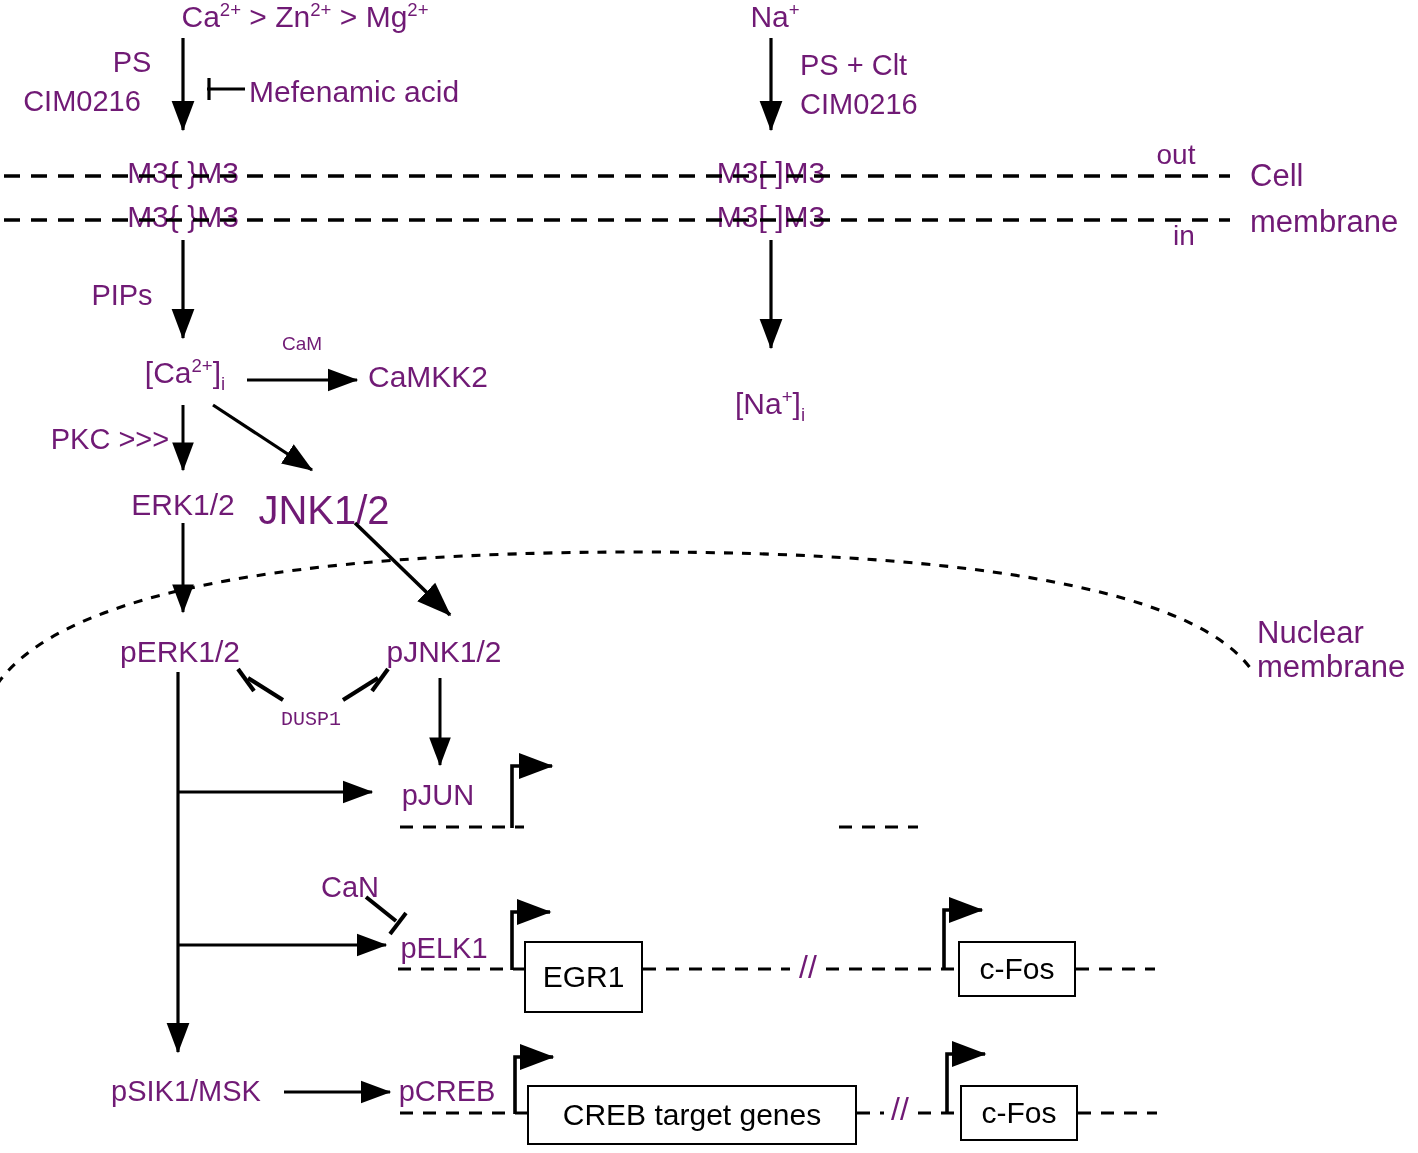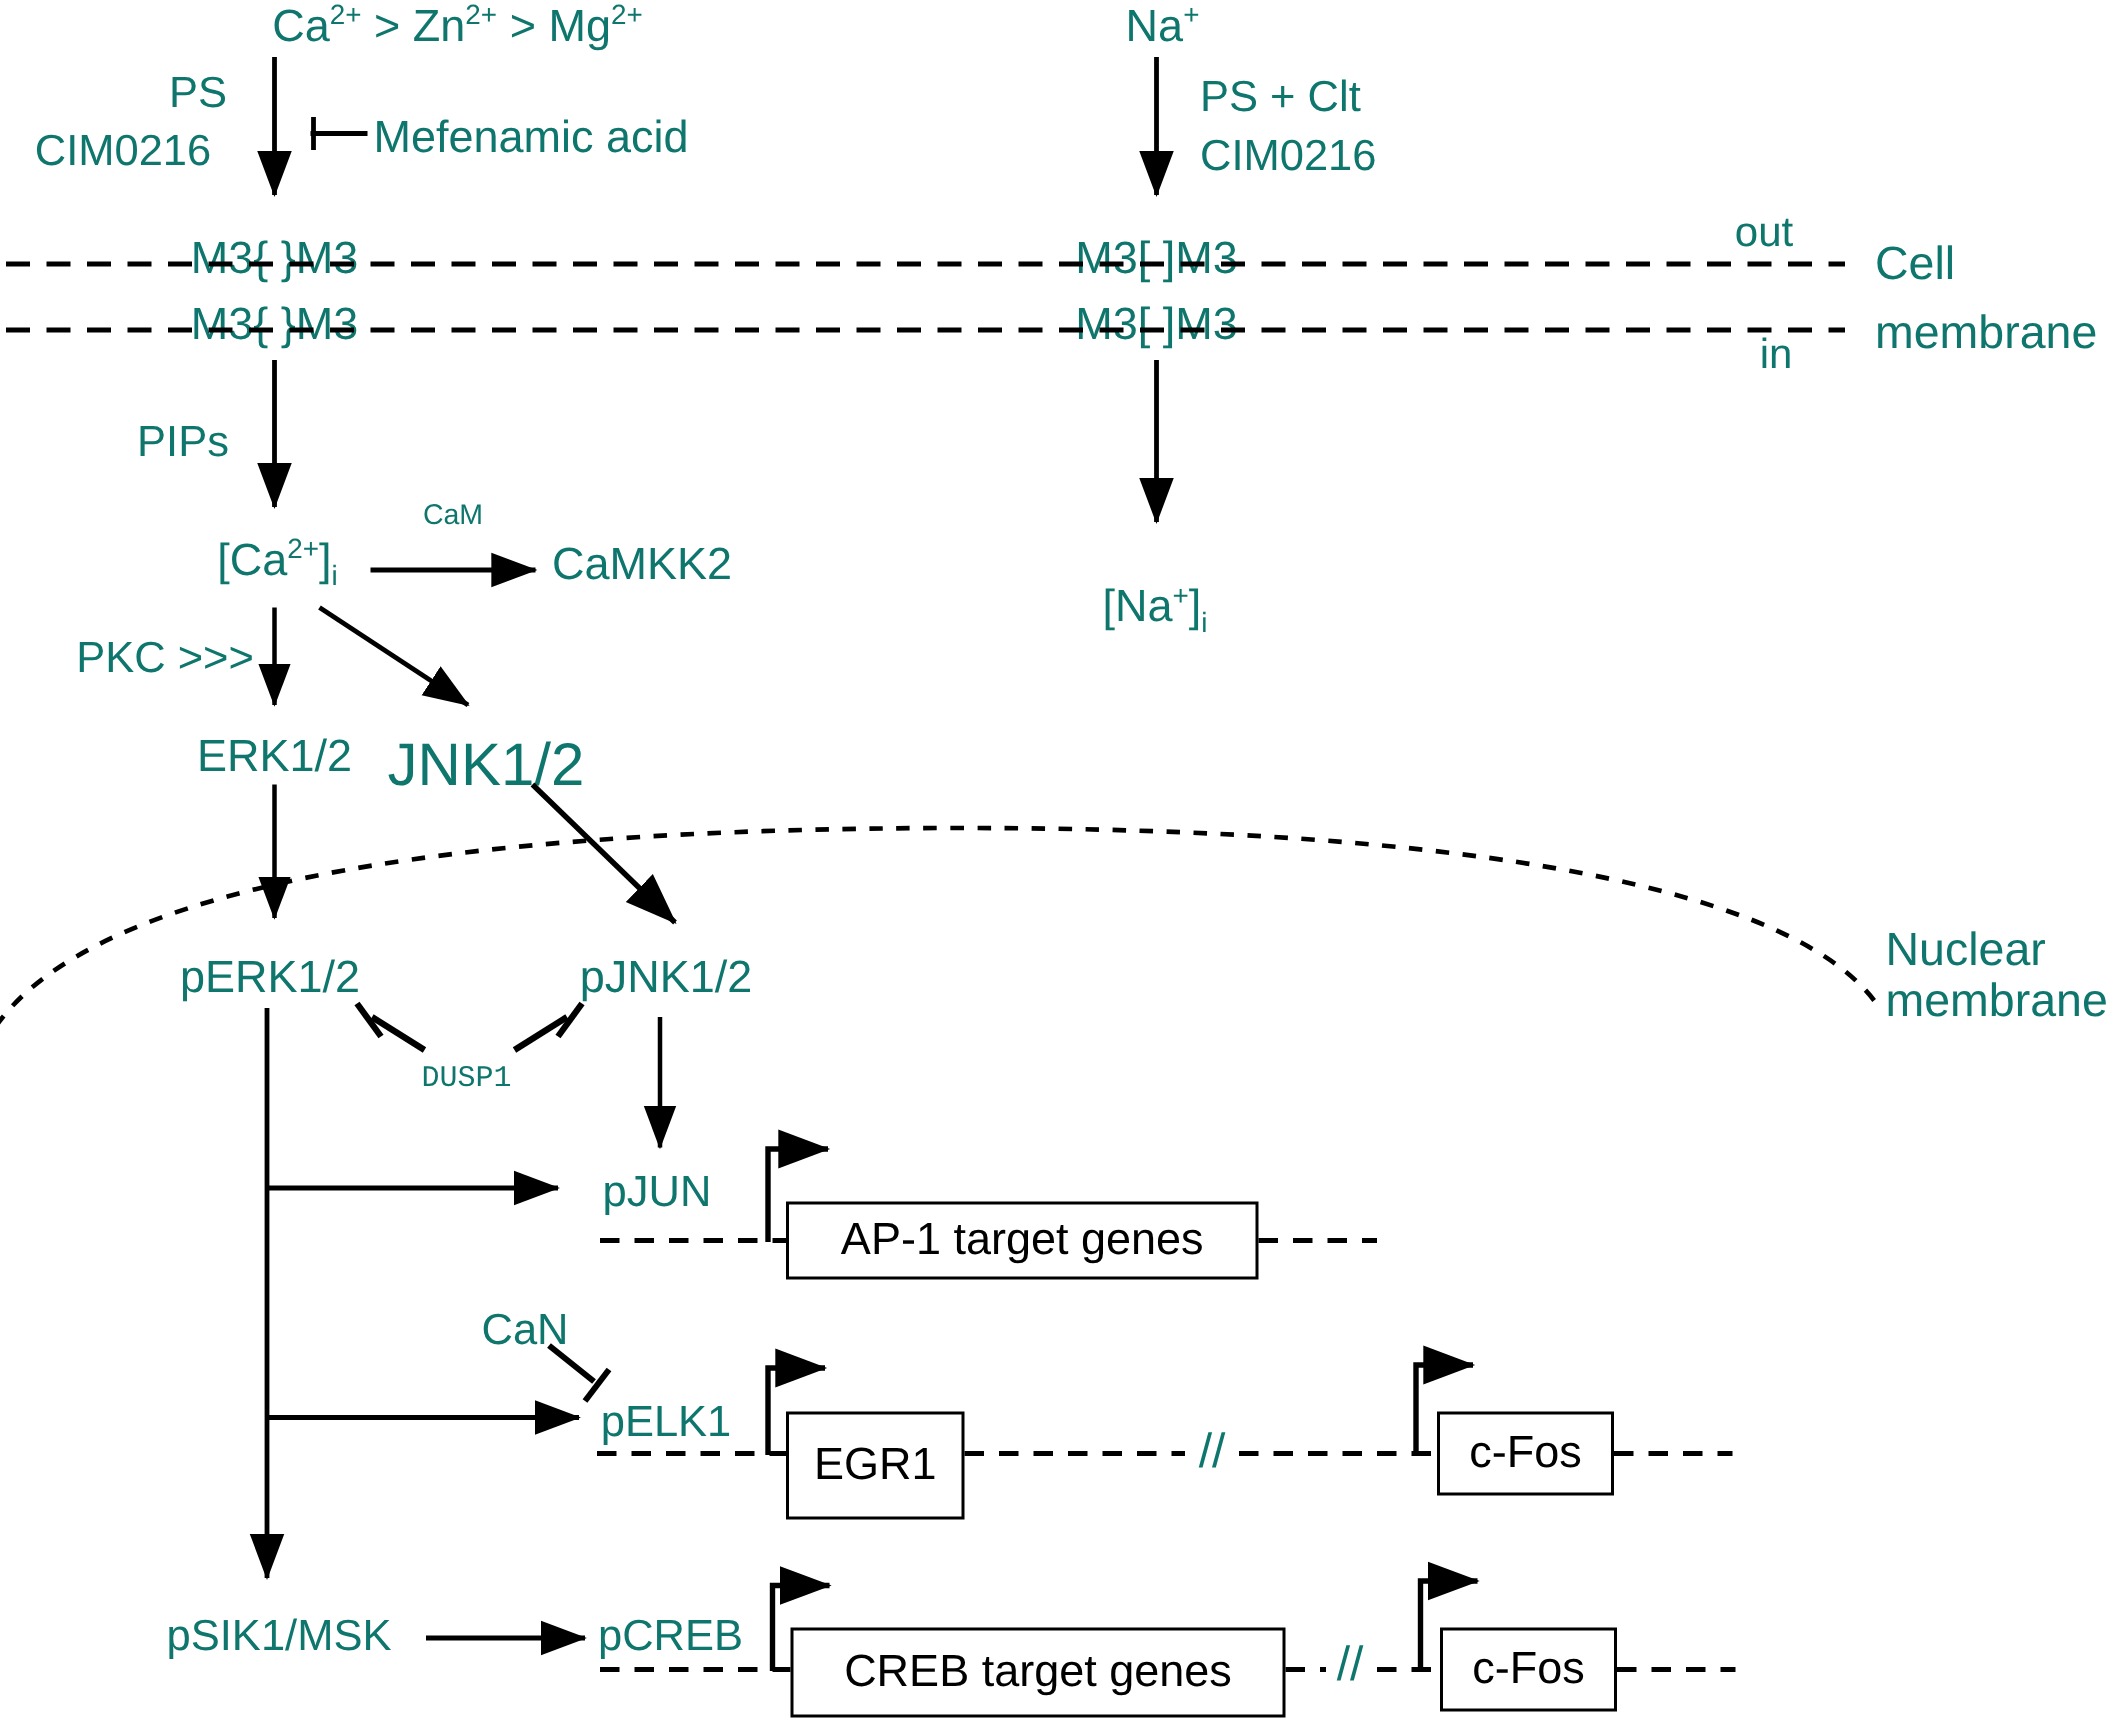--- a/index.html
+++ b/index.html
@@ -13,21 +13,21 @@
     height: 1153px;
     background: #ffffff;
     font-family: "Liberation Sans", sans-serif;
     color: #000000;
     overflow: hidden;
   }
   .lbl {
     position: absolute;
     white-space: nowrap;
     line-height: 1;
-    color: #0f766e;
+    color: #701a75;
   }
   .ctr { transform: translateX(-50%); }
   .sup { font-size: 0.62em; vertical-align: super; }
   .sub { font-size: 0.62em; vertical-align: sub; }
   svg.overlay {
     position: absolute;
     left: 0;
     top: 0;
     width: 1418px;
     height: 1153px;
@@ -118,23 +118,20 @@
 
   <div class="lbl ctr" style="left:444px; top:934px; font-size:29px;">pELK1</div>
 
   <div class="lbl ctr" style="left:186px; top:1077px; font-size:29px;">pSIK1/MSK</div>
 
   <div class="lbl ctr" style="left:447px; top:1077px; font-size:29px;">pCREB</div>
 
   <div class="lbl ctr" style="left:808px; top:951px; font-size:32px; background:#fff; padding:0 4px;">//</div>
   <div class="lbl ctr" style="left:900px; top:1093px; font-size:32px; background:#fff; padding:0 4px;">//</div>
 
-  <div class="genebox" style="left:524px; top:801px; width:315px; height:52px;">
-    <span style="font-size:30px;">AP-1 target genes</span>
-  </div>
 
   <div class="genebox" style="left:524px; top:941px; width:119px; height:72px;">
     <span style="font-size:30px;">EGR1</span>
   </div>
 
   <div class="genebox" style="left:958px; top:941px; width:118px; height:56px;">
     <span style="font-size:30px;">c-Fos</span>
   </div>
 
   <div class="genebox" style="left:527px; top:1085px; width:330px; height:60px;">

